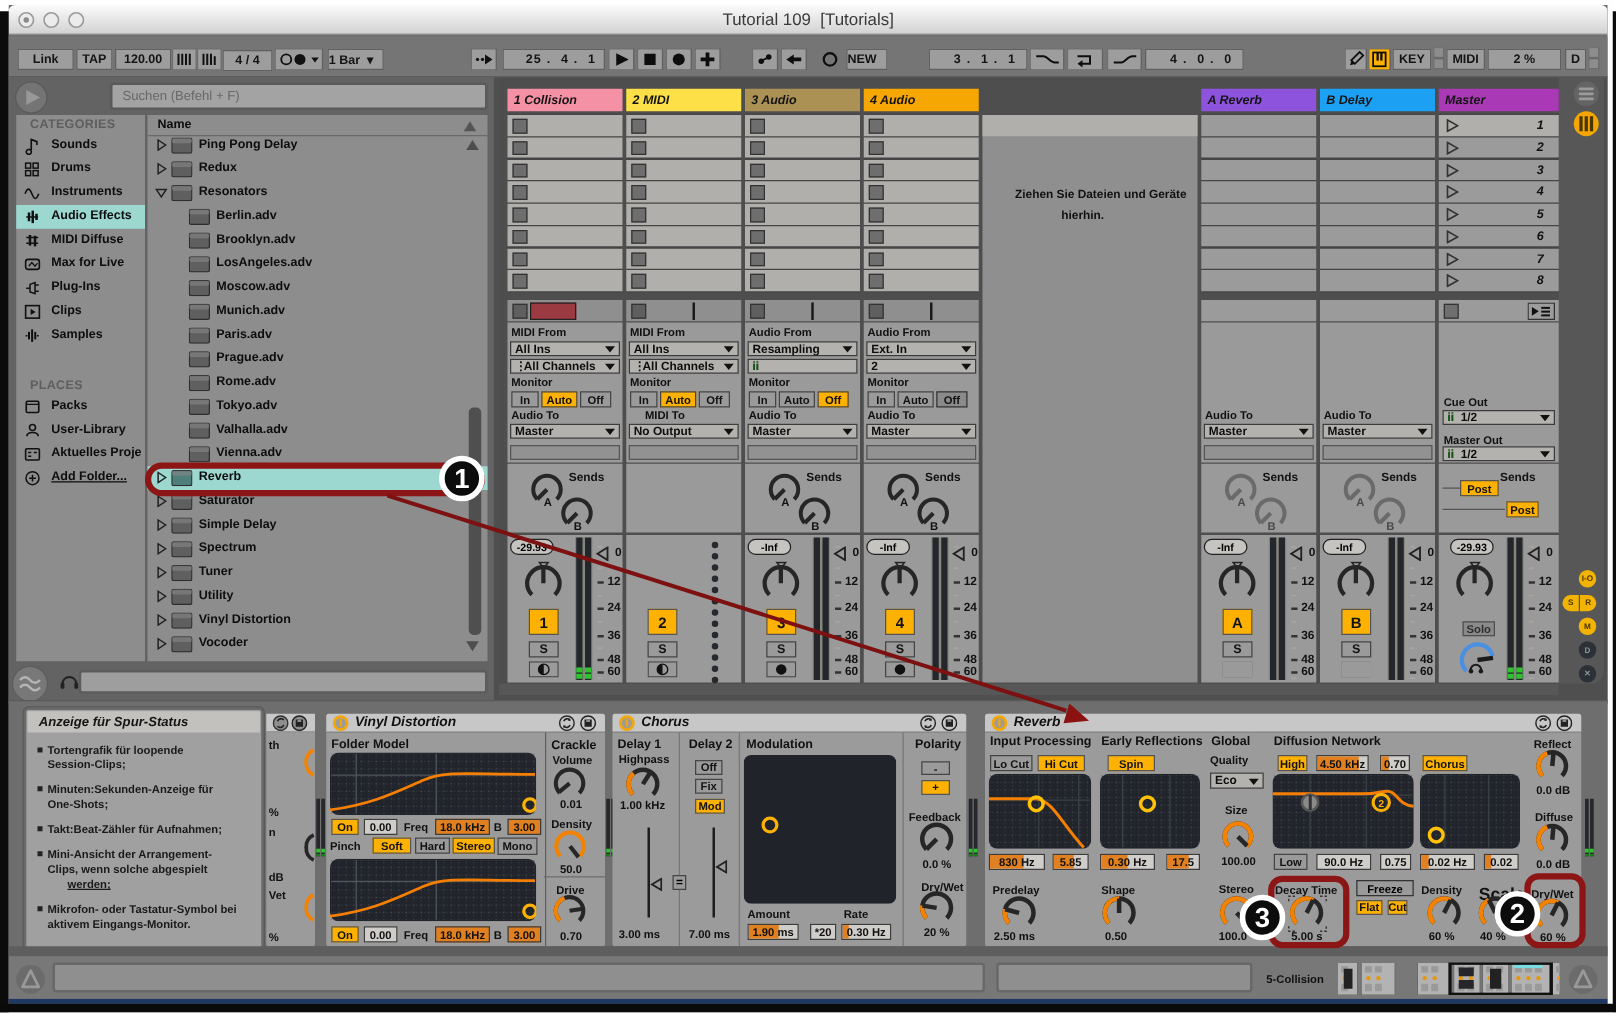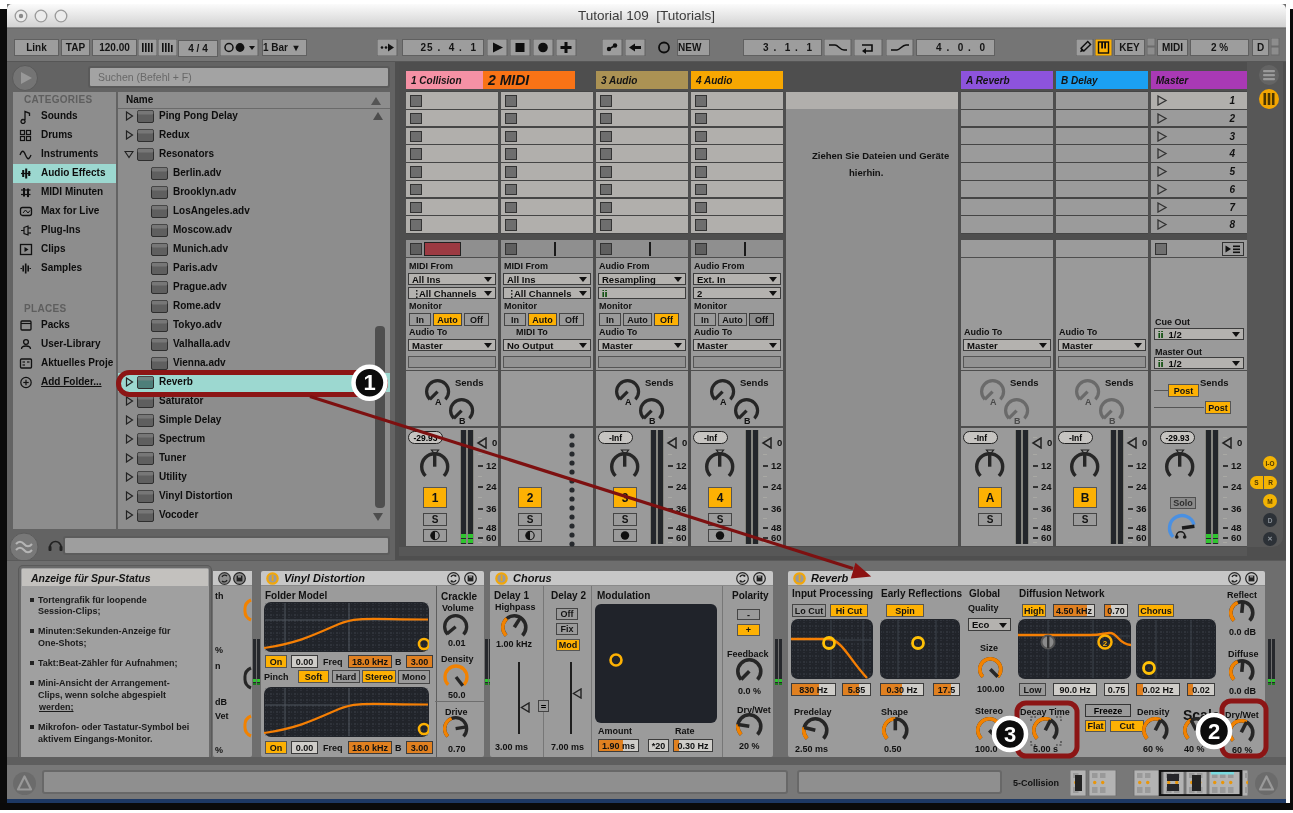--- a/index.html
+++ b/index.html
@@ -173,21 +173,21 @@
     <rect x="6.2" y="2.5" width="2" height="10" fill="#111"></rect>
     <rect x="9.2" y="5" width="2" height="5" fill="#111"></rect>
   </svg>
 <div class="b t" style="left:41px;top:167px;font-size:10px;color:#0d0d0d;">Audio Effects</div>
 <svg class="b" style="left:19px;top:185px;" width="14" height="15" viewBox="0 0 14 15">
     <line x1="2" y1="5" x2="11.5" y2="5" stroke="#111" stroke-width="1.2"></line>
     <line x1="2" y1="9.5" x2="11.5" y2="9.5" stroke="#111" stroke-width="1.2"></line>
     <rect x="4" y="3" width="2" height="8.5" fill="#111"></rect>
     <rect x="8" y="3.6" width="2" height="8.5" fill="#111"></rect>
   </svg>
-<div class="b t" style="left:41px;top:186px;font-size:10px;color:#0d0d0d;">MIDI Minuten</div>
+<div class="b t" style="left:41px;top:186px;font-size:10px;color:#0d0d0d;">MIDI Diffuse</div>
 <svg class="b" style="left:19px;top:204px;" width="14" height="15" viewBox="0 0 14 15">
     <rect x="1.5" y="3.5" width="11" height="8" rx="2" fill="none" stroke="#111" stroke-width="1.3"></rect>
     <path d="M 4 9 l 2.5 -3 l 2.5 3 l 2 -2.5" stroke="#111" stroke-width="1" fill="none"></path>
   </svg>
 <div class="b t" style="left:41px;top:205px;font-size:10px;color:#0d0d0d;">Max for Live</div>
 <svg class="b" style="left:19px;top:223px;" width="14" height="15" viewBox="0 0 14 15">
     <path d="M 2 7.5 h 3 M 5 4.5 l 4 -1.5 v 9 l -4 -1.5 Z" stroke="#111" stroke-width="1.2" fill="none"></path>
     <line x1="9" y1="5" x2="12" y2="5" stroke="#111" stroke-width="1.2"></line>
     <line x1="9" y1="10" x2="12" y2="10" stroke="#111" stroke-width="1.2"></line>
   </svg>
@@ -391,21 +391,21 @@
     <path d="M 4 11 a 5.5 5.5 0 0 1 11 0" fill="none" stroke="#222" stroke-width="1.6"></path>
     <rect x="2.5" y="10" width="3" height="5" rx="1" fill="#222"></rect>
     <rect x="13.5" y="10" width="3" height="5" rx="1" fill="#222"></rect>
   </svg>
 <div class="b " style="left:63px;top:536px;width:327px;height:19px;background:#9e9e9e;border:2px solid #5c5c5c;border-radius:3px;"></div>
 <div class="b" style="left:395px;top:62px;width:891px;height:501px;background:#4f4f4f;"></div>
 <div class="b" style="left:399px;top:62px;width:848px;height:494px;background:#4e4e4e;"></div>
 <div class="b" style="left:1247px;top:62px;width:36px;height:485px;background:#575757;border-radius:0 0 10px 0;"></div>
 <div class="b" style="left:399px;top:547px;width:848px;height:9px;background:#575757;"></div>
 <div class="b hdr" style="left:406px;top:71px;width:92px;height:18px;background:#f591a5;font-size:10px;">1 Collision</div>
-<div class="b hdr" style="left:483px;top:71px;width:92px;height:18px;background:#f97316;font-size:14px;">2 MIDI</div>
+<div class="b hdr" style="left:501px;top:71px;width:92px;height:18px;background:#fde047;font-size:10px;">2 MIDI</div>
 <div class="b hdr" style="left:596px;top:71px;width:92px;height:18px;background:#ab9254;font-size:10px;">3 Audio</div>
 <div class="b hdr" style="left:691px;top:71px;width:92px;height:18px;background:#f7a702;font-size:10px;">4 Audio</div>
 <div class="b hdr" style="left:961px;top:71px;width:92px;height:18px;background:#8d53dd;font-size:10px;">A Reverb</div>
 <div class="b hdr" style="left:1056px;top:71px;width:92px;height:18px;background:#1ba0f3;font-size:10px;">B Delay</div>
 <div class="b hdr" style="left:1151px;top:71px;width:96px;height:18px;background:#a939b5;font-size:10px;">Master</div>
 <div class="b " style="left:406px;top:91px;width:92px;height:143px;background:#454545;"></div>
 <div class="b " style="left:406px;top:92.0px;width:92px;height:16.5px;background:#b1afac;"></div>
 <div class="b " style="left:410px;top:95.0px;width:11.5px;height:11.5px;background:#6e6e6e;border:1.5px solid #333;"></div>
 <div class="b " style="left:406px;top:109.75px;width:92px;height:16.5px;background:#b1afac;"></div>
 <div class="b " style="left:410px;top:112.75px;width:11.5px;height:11.5px;background:#6e6e6e;border:1.5px solid #333;"></div>
@@ -1326,21 +1326,21 @@
     <path d="M 6.17 22.43 A 11.5 11.5 0 1 1 22.43 22.43" stroke="#262626" stroke-width="3.6" fill="none" stroke-linecap="butt"></path>
     <path d="M 6.17 22.43 A 11.5 11.5 0 0 1 19.52 4.05" stroke="#f28200" stroke-width="3.6" fill="none"></path>
     <line x1="14.3" y1="14.3" x2="19.52" y2="4.05" stroke="#262626" stroke-width="3.6"></line>
   </svg>
 <div class="b t" style="left:1033px;top:744px;font-size:9px;">5.00 s</div>
 <svg class="b" style="left:1030px;top:716px;" width="32" height="30" viewBox="0 0 32 30">
     <path d="M 1 5 V 1 H 6 M 26 1 H 31 V 5 M 31 25 V 29 H 26 M 6 29 H 1 V 25" stroke="#333" stroke-width="1.1" fill="none" stroke-dasharray="2 1.6"></path>
   </svg>
 <div class="b " style="left:1085px;top:704px;width:46px;height:13px;background:#9a9a9a;border:1.5px solid #333;font-size:9px;font-weight:bold;display:flex;align-items:center;justify-content:center;">Freeze</div>
 <div class="dy" style="left:1085px;top:720px;width:21px;height:12px;">Flat</div>
-<div class="dy" style="left:1110px;top:720px;width:34px;height:12px;">Cut</div>
+<div class="dy" style="left:1110px;top:720px;width:16px;height:12px;">Cut</div>
 <div class="b t" style="left:1137px;top:707px;font-size:9px;">Density</div>
 <svg class="b" style="left:1140.7px;top:715.7px;" width="29" height="29" viewBox="0 0 29 29">
     <path d="M 6.17 22.43 A 11.5 11.5 0 1 1 22.43 22.43" stroke="#262626" stroke-width="3.6" fill="none" stroke-linecap="butt"></path>
     <path d="M 6.17 22.43 A 11.5 11.5 0 0 1 19.52 4.05" stroke="#f28200" stroke-width="3.6" fill="none"></path>
     <line x1="14.3" y1="14.3" x2="19.52" y2="4.05" stroke="#262626" stroke-width="3.6"></line>
   </svg>
 <div class="b t" style="left:1143px;top:744px;font-size:9px;">60 %</div>
 <div class="b t" style="left:1183px;top:707px;font-size:14px;">Scale</div>
 <svg class="b" style="left:1181.7px;top:715.7px;" width="29" height="29" viewBox="0 0 29 29">
     <path d="M 6.17 22.43 A 11.5 11.5 0 1 1 22.43 22.43" stroke="#262626" stroke-width="3.6" fill="none" stroke-linecap="butt"></path>
@@ -1362,21 +1362,21 @@
 <div class="b t" style="left:38px;top:595px;font-size:9px;font-weight:bold;color:#1a1a1a;">Tortengrafik für loopende</div>
 <div class="b t" style="left:38px;top:606px;font-size:9px;font-weight:bold;color:#1a1a1a;">Session-Clips;</div>
 <div class="b " style="left:30px;top:629px;width:4px;height:4px;background:#222;"></div>
 <div class="b t" style="left:38px;top:626px;font-size:9px;font-weight:bold;color:#1a1a1a;">Minuten:Sekunden-Anzeige für</div>
 <div class="b t" style="left:38px;top:638px;font-size:9px;font-weight:bold;color:#1a1a1a;">One-Shots;</div>
 <div class="b " style="left:30px;top:661px;width:4px;height:4px;background:#222;"></div>
 <div class="b t" style="left:38px;top:658px;font-size:9px;font-weight:bold;color:#1a1a1a;">Takt:Beat-Zähler für Aufnahmen;</div>
 <div class="b " style="left:30px;top:681px;width:4px;height:4px;background:#222;"></div>
 <div class="b t" style="left:38px;top:678px;font-size:9px;font-weight:bold;color:#1a1a1a;">Mini-Ansicht der Arrangement-</div>
 <div class="b t" style="left:38px;top:690px;font-size:9px;font-weight:bold;color:#1a1a1a;">Clips, wenn solche abgespielt</div>
-<div class="b t" style="left:39px;top:702px;font-size:9px;font-weight:bold;color:#1a1a1a;text-decoration:underline;">werden;</div>
+<div class="b t" style="left:54px;top:702px;font-size:9px;font-weight:bold;color:#1a1a1a;text-decoration:underline;">werden;</div>
 <div class="b " style="left:30px;top:725px;width:4px;height:4px;background:#222;"></div>
 <div class="b t" style="left:38px;top:722px;font-size:9px;font-weight:bold;color:#1a1a1a;">Mikrofon- oder Tastatur-Symbol bei</div>
 <div class="b t" style="left:38px;top:734px;font-size:9px;font-weight:bold;color:#1a1a1a;">aktivem Eingangs-Monitor.</div>
 <div class="b" style="left:7px;top:757px;width:1279px;height:8px;background:#5e5e5e;"></div>
 <div class="b" style="left:7px;top:765px;width:1279px;height:34px;background:#787878;"></div>
 <svg class="b" style="left:12px;top:771px;" width="25" height="25" viewBox="0 0 25 25">
     <circle cx="12.5" cy="12.5" r="11.5" fill="#6b6b6b"></circle>
     <path d="M 12.5 5.5 L 19 18.5 L 6 18.5 Z" fill="none" stroke="#999" stroke-width="2.2" stroke-linejoin="round"></path>
   </svg>
 <div class="b " style="left:42px;top:770px;width:746px;height:24px;background:#8f8f8f;border:2px solid #686868;border-radius:3px;"></div>

